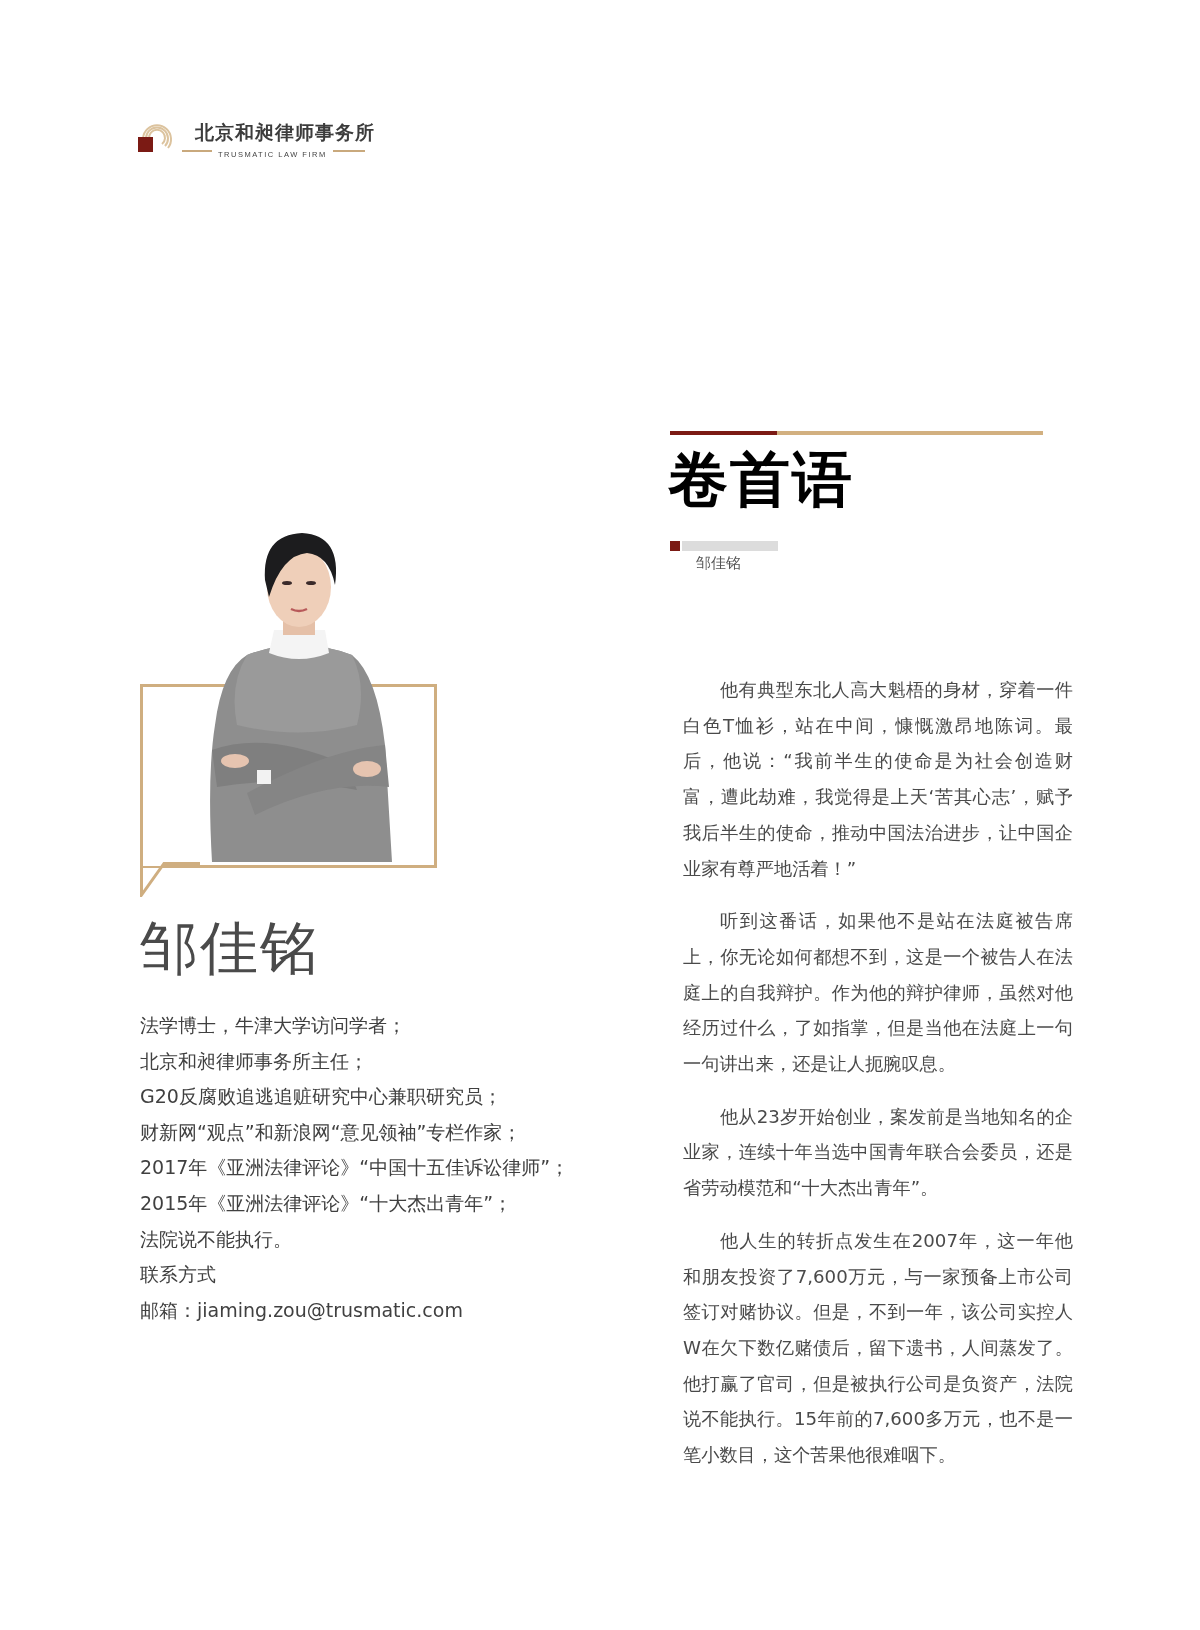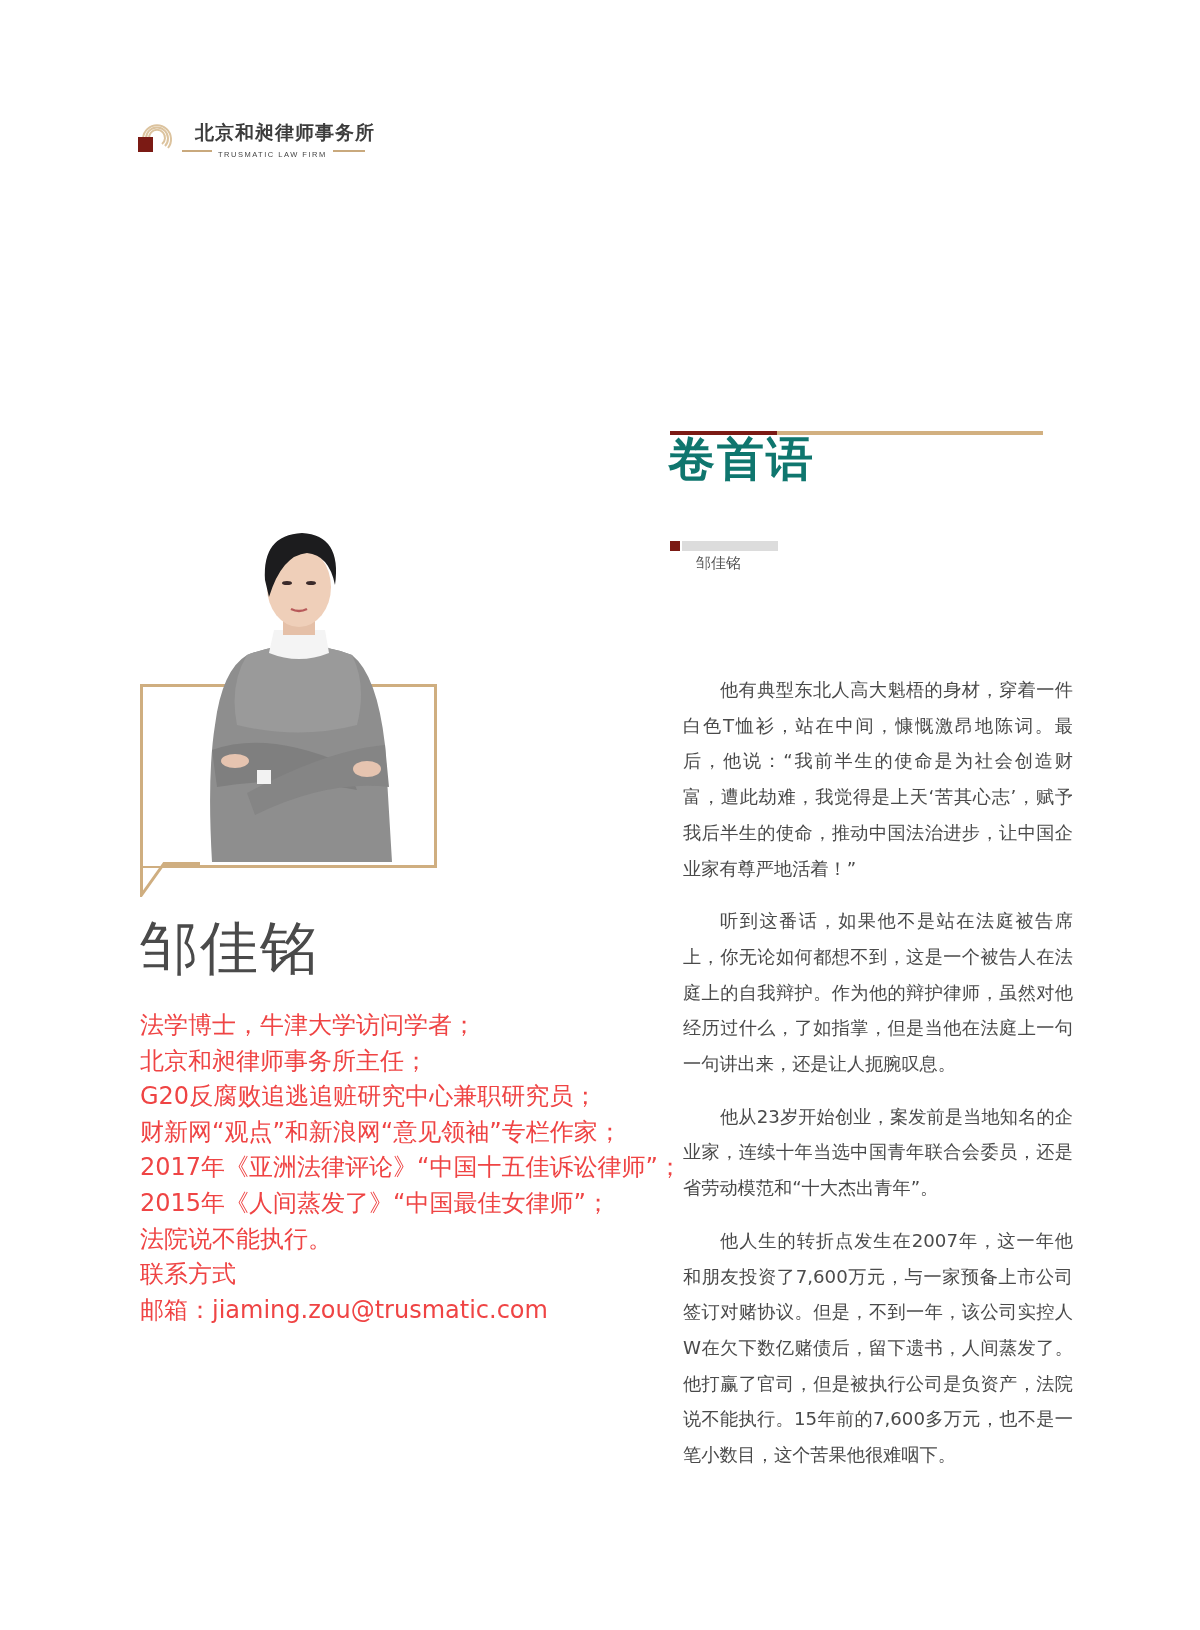--- a/index.html
+++ b/index.html
@@ -12,38 +12,38 @@
   .logo-mark { position:absolute; left:0; top:0; width:36px; height:36px; }
   .logo-cn { position:absolute; left:44px; top:2px; font-size:19px; font-weight:bold; color:#3c3c3c; letter-spacing:1px; white-space:nowrap;margin-left:13px; }
   .logo-en-row { position:absolute; left:44px; top:32px; display:flex; align-items:flex-start; gap:6px; }
   .logo-line { height:2px; background:#c9a97d; }
   .logo-en { font-size:7.5px; letter-spacing:1.5px; color:#444; white-space:nowrap; font-family:"Liberation Sans", sans-serif; }
 
   
   .title-bar { left:670px; top:431px; width:373px; height:4px; display:flex; }
   .title-bar .red { width:107px; background:#7b1a14; }
   .title-bar .gold { flex:1; background:#d2b080; }
-  .section-title { left:668px; top:428px; font-size:47px; font-weight:bold; color:#0f766e; letter-spacing:2px; }
+  .section-title { left:668px; top:440px; font-size:60px; font-weight:bold; color:#000000; letter-spacing:2px; }
   .author-bar { left:670px; top:541px; width:108px; height:10px; display:flex; }
   .author-bar .red { width:10px; background:#7b1a14; }
   .author-bar .grey { flex:1; background:#dcdcdc; margin-left:2px; }
   .author-name { left:696px; top:554px; font-size:15px; color:#555; }
 
   
   .article { left:683px; top:624px; width:390px; font-size:18.2px; line-height:35.7px; color:#4a4a4a; text-align:justify;margin-top:48px; }
   .article p { margin:0 0 17px 0; text-indent:37px; }
 
   
   .frame { left:140px; top:684px; width:291px; height:178px; border:3px solid #cfae80; }
   .frame-tail { left:140px; top:862px; width:60px; height:35px; }
   .portrait { left:207px; top:525px; width:185px; height:337px; }
 
   
   .bio-name { left:140px; top:910px; font-size:58px; color:#4a4a4a; letter-spacing:2px; }
-  .bio-list { left:140px; top:1008px; font-size:24px; line-height:35.6px; color:#ef4444; }
+  .bio-list { left:140px; top:1008px; font-size:19px; line-height:35.6px; color:#404040; }
   .bio-list div { white-space:nowrap; }
 </style>
 </head>
 <body>
 
 <div class="abs logo">
   <svg class="logo-mark" viewBox="0 0 36 36">
     <path d="M8 30 A14 14 0 1 1 30 30" fill="none" stroke="#dcc39e" stroke-width="2"></path>
     <path d="M11 28 A11 11 0 1 1 27 28" fill="none" stroke="#dcc39e" stroke-width="2"></path>
     <path d="M14 26 A8 8 0 1 1 24 26" fill="none" stroke="#dcc39e" stroke-width="2"></path>
@@ -104,17 +104,17 @@
   <path d="M84 84 Q92 88 100 84" stroke="#b85a5a" stroke-width="2.5" fill="none"></path>
 </svg>
 
 <div class="abs bio-name">邹佳铭</div>
 <div class="abs bio-list">
   <div>法学博士，牛津大学访问学者；</div>
   <div>北京和昶律师事务所主任；</div>
   <div>G20反腐败追逃追赃研究中心兼职研究员；</div>
   <div>财新网“观点”和新浪网“意见领袖”专栏作家；</div>
   <div>2017年《亚洲法律评论》“中国十五佳诉讼律师”；</div>
-  <div>2015年《人间蒸发了》“中国最佳女律师”；</div>
+  <div>2015年《亚洲法律评论》“十大杰出青年”；</div>
   <div>法院说不能执行。</div>
   <div>联系方式</div>
   <div>邮箱：jiaming.zou@trusmatic.com</div>
 </div>
 
 </body></html>

